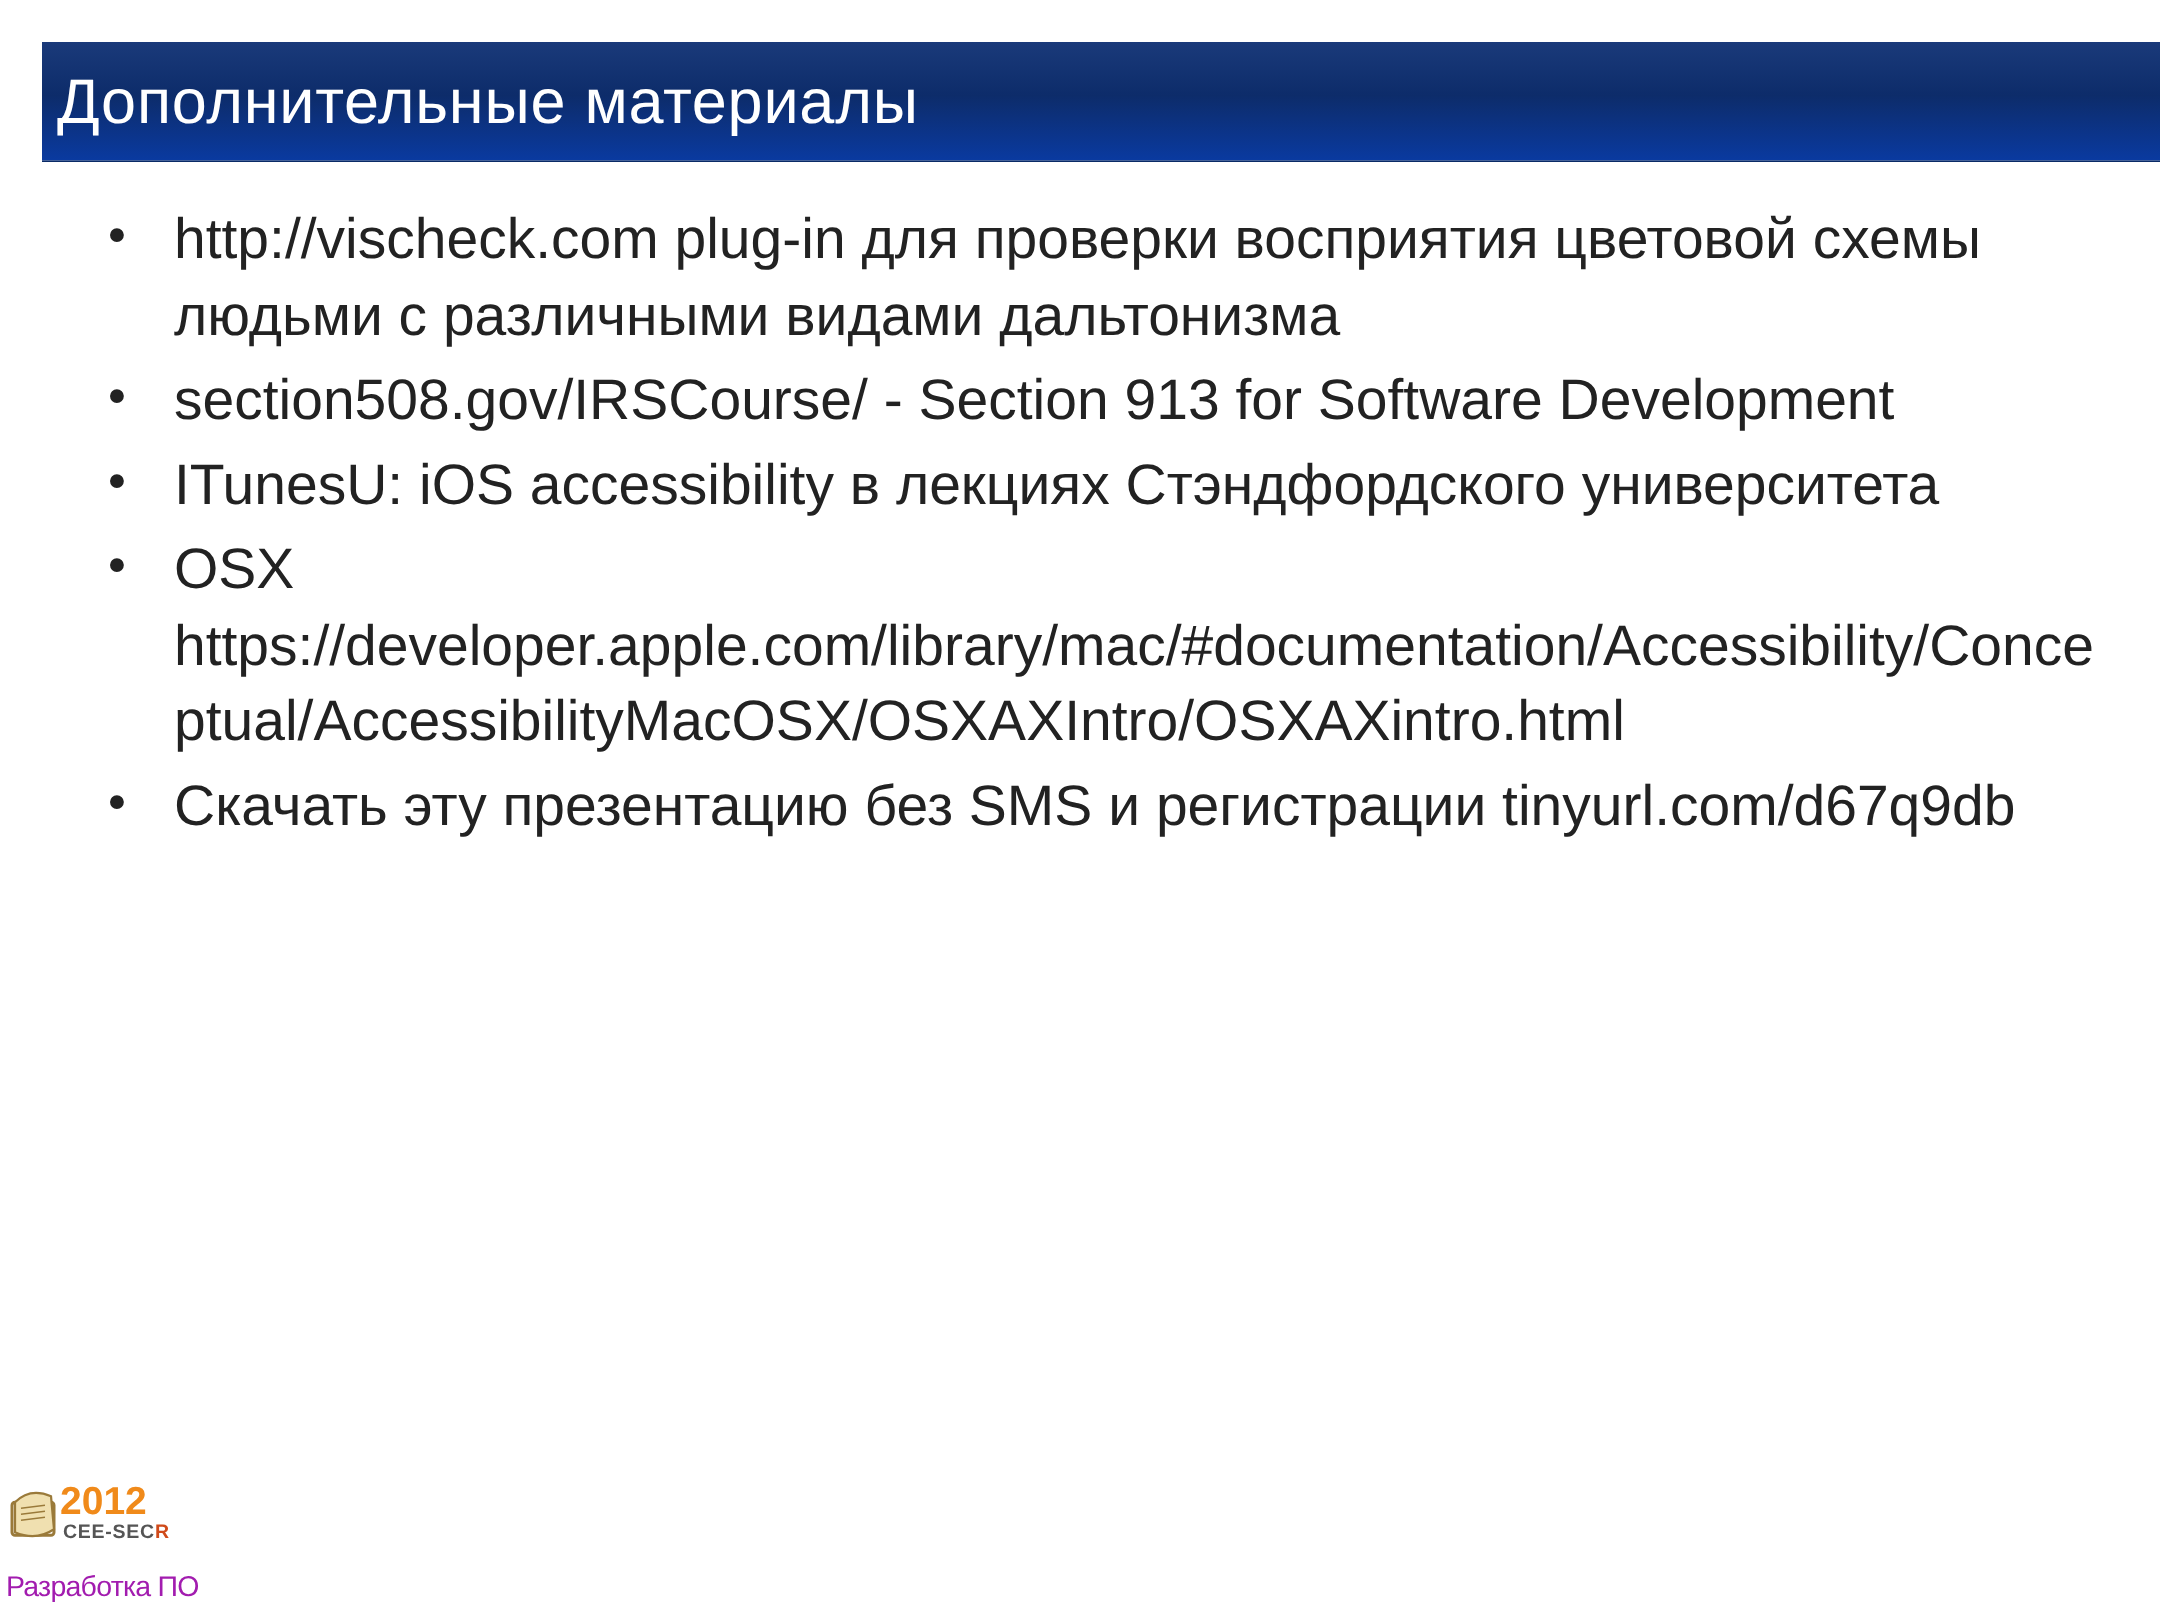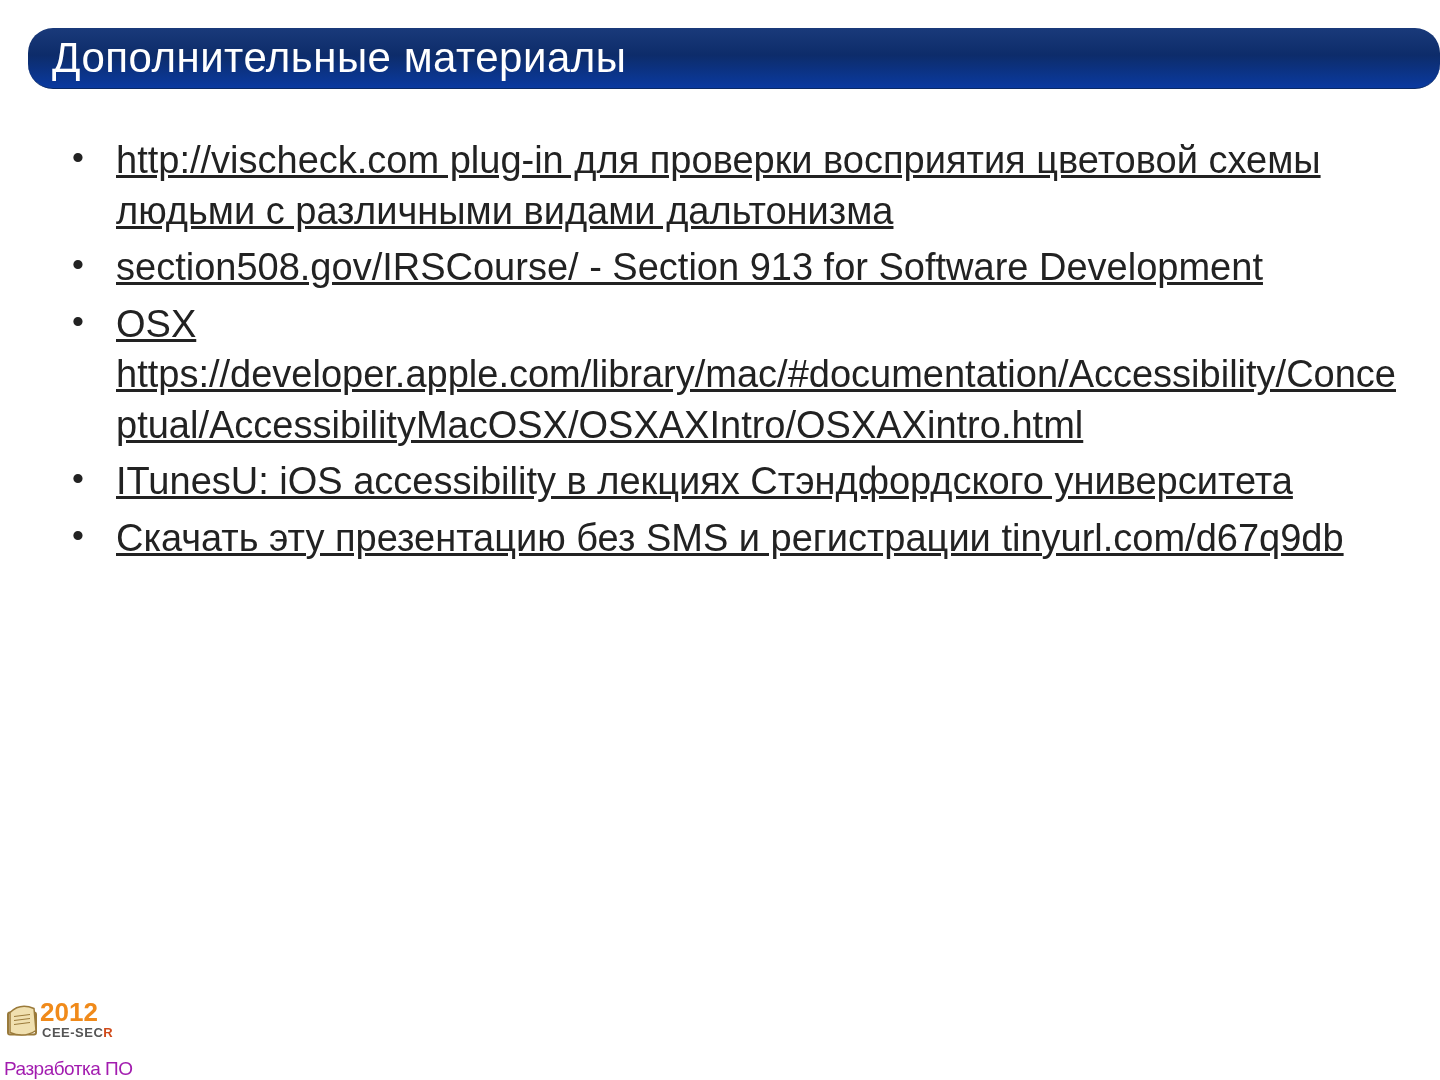--- a/index.html
+++ b/index.html
@@ -1,58 +1,58 @@
 <!DOCTYPE html>
 <html><head>
 <meta charset="utf-8">
 <style>
   * { margin: 0; padding: 0; box-sizing: border-box; }
   html, body { width: 1440px; height: 1080px; background: #fff; font-family: Arial, Helvetica, sans-serif; }
   .slide { position: relative; width: 1440px; height: 1080px; background: #fff; }
   .top-gap { position: absolute; left: 0; top: 0; width: 1440px; height: 28px; background: #fff; }
   .title-bar {
-    position: absolute; left: 28px; top: 28px; right: 0; height: 61px;
+    position: absolute; left: 28px; top: 28px; right: 0; height: 80px;
     background: linear-gradient(to bottom, #1a3a7a 0%, #0d2c6a 45%, #0a3aa0 100%);
     border-bottom: 1px solid #0a2a66;
     display: flex; align-items: center; justify-content: space-between;
-    padding-left: 24px; padding-right: 18px; border-radius: 25px;
+    padding-left: 10px; padding-right: 18px;
   }
   .title-text { color: #fff; font-size: 42px; font-weight: 400; letter-spacing: 0.5px; }
   .logo-box {
     width: 150px; height: 56px; background: #e6e6e6; border: 1px solid #c8c8c8;
     display: flex; align-items: center; justify-content: center; position: relative; overflow: hidden;
   }
   .logo-svg { width: 140px; height: 48px; }
   .content {
     position: absolute; left: 60px; right: 40px; top: 135px;
     font-size: 38px; color: #222; line-height: 1.33;
   }
   .content ul { list-style: none; }
-  .content li { position: relative; padding-left: 56px; margin-bottom: 6px; overflow-wrap: break-word; text-decoration: underline; }
+  .content li { position: relative; padding-left: 56px; margin-bottom: 6px; overflow-wrap: break-word; }
   .content li::before { content: "•"; position: absolute; left: 12px; top: 0; font-size: 34px; color: #222; }
-  .footer-logo { position: absolute; left: 4px; bottom: 0; width: 140px; }
+  .footer-logo { position: absolute; left: 4px; bottom: 10px; width: 140px; }
   .footer-svg { width: 140px; height: 75px; }
   .footer-text { font-family: Arial, sans-serif; font-size: 19px; color: #a21caf; margin-top: -4px; letter-spacing: -0.5px; }
 </style>
 </head>
 <body>
 
 <div class="slide">
   <div class="top-gap"></div>
 
   <div class="title-bar">
     <div class="title-text">Дополнительные материалы</div>
   </div>
 
   <div class="content">
     <ul>
       <li>http://vischeck.com plug-in для проверки восприятия цветовой схемы людьми с различными видами дальтонизма</li>
       <li>section508.gov/IRSCourse/ - Section 913 for Software Development</li>
+      <li>ITunesU: iOS accessibility в лекциях Стэндфордского университета</li>
       <li>OSX https://developer.apple.com/library/mac/#documentation/Accessibility/Conceptual/AccessibilityMacOSX/OSXAXIntro/OSXAXintro.html</li>
-      <li>ITunesU: iOS accessibility в лекциях Стэндфордского университета</li>
       <li>Скачать эту презентацию без SMS и регистрации tinyurl.com/d67q9db</li>
     </ul>
   </div>
 
   <div class="footer-logo">
     <svg class="footer-svg" viewBox="0 0 140 56">
       <g transform="translate(2,6)">
         <rect x="2" y="14" width="28" height="22" rx="2" fill="#fff" stroke="#9a7a3a" stroke-width="2"></rect>
         <path d="M 4 14 Q 14 4 28 10 L 30 32 Q 18 40 4 34 Z" fill="#f0e0b0" stroke="#9a7a3a" stroke-width="1.5"></path>
         <line x1="8" y1="18" x2="24" y2="16" stroke="#9a7a3a" stroke-width="1"></line>

